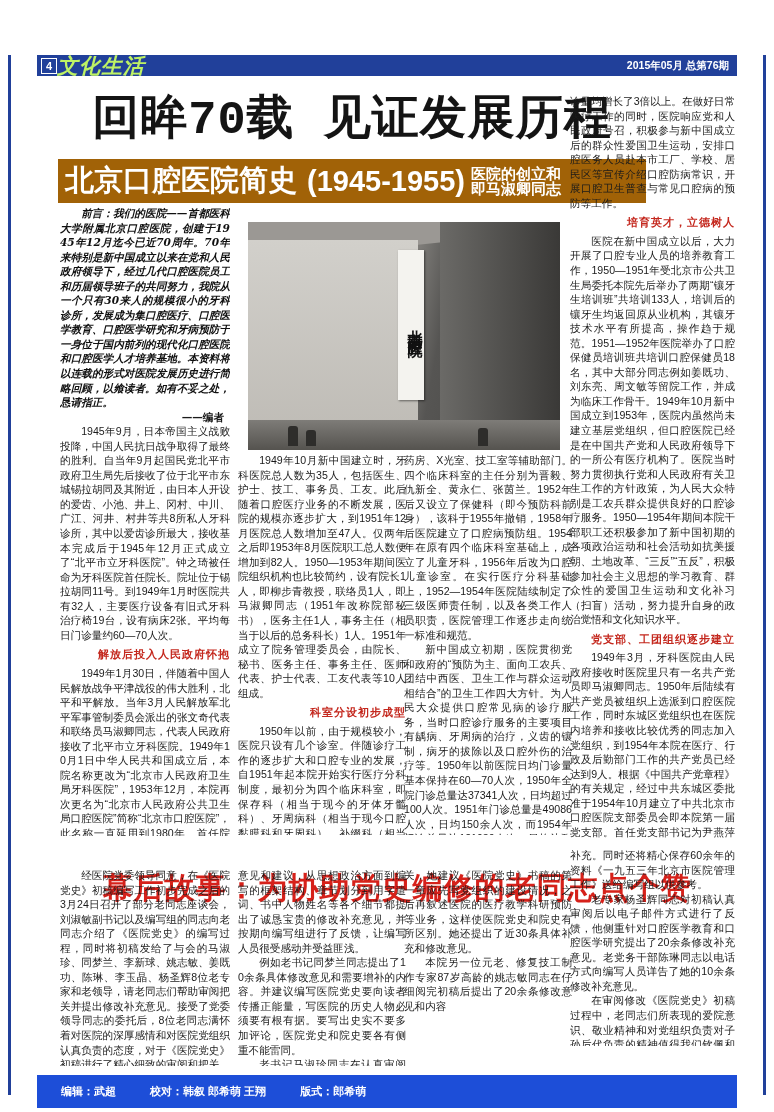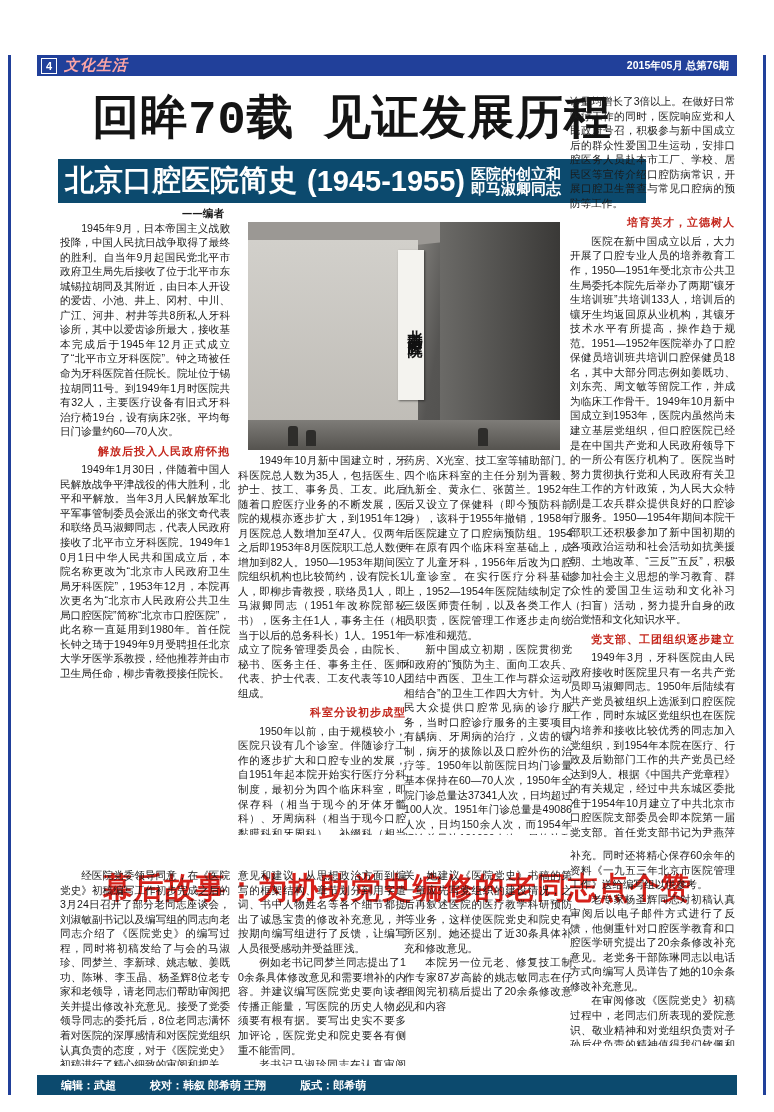--- a/index.html
+++ b/index.html
@@ -4,29 +4,29 @@
 <style>
   html,body{margin:0;padding:0;background:#ffffff;}
   #page{position:relative;width:774px;height:1112px;background:#ffffff;overflow:hidden;
         font-family:"Liberation Sans",sans-serif;color:#1a1a1a;}
   .vrule{position:absolute;top:55px;width:3px;height:1040px;background:#21409a;}
   
   #topbar{position:absolute;left:37px;top:55px;width:700px;height:21px;background:#21409a;
           display:flex;align-items:center;box-sizing:border-box;}
   #pagenum{margin-left:4px;width:14px;height:14px;border:1px solid #fff;color:#fff;
            font-size:11px;font-weight:bold;line-height:14px;text-align:center;}
-  #section{margin-left:7px;color:#fca5a5;font-family:"DejaVu Serif",serif;
-           font-weight:bold;font-style:italic;font-size:15px;letter-spacing:1px;}
+  #section{margin-left:0;color:#bef264;font-family:"DejaVu Serif",serif;
+           font-weight:bold;font-style:italic;font-size:21px;letter-spacing:1px;}
   #issue{margin-left:auto;margin-right:8px;color:#fff;font-size:10.5px;font-weight:bold;}
   
   #maintitle{position:absolute;left:58px;top:86px;width:588px;height:70px;
              font-family:Liberation Mono, monospace;font-weight:bold;color:#141414;
              font-size:47px;line-height:70px;text-align:center;letter-spacing:1px;white-space:nowrap;}
   
-  #banner{position:absolute;left:58px;top:159px;width:588px;height:44px;background:#0c4a6e;
+  #banner{position:absolute;left:58px;top:159px;width:588px;height:44px;background:#a16207;
           display:flex;align-items:center;box-sizing:border-box;padding-left:7px;color:#fff;}
   #banner .bt{font-size:29px;font-weight:bold;letter-spacing:0px;white-space:nowrap;}
   #banner .by{font-size:29px;font-weight:bold;margin-left:10px;white-space:nowrap;}
   #banner .bs{margin-left:6px;font-size:15px;font-weight:bold;line-height:15.5px;white-space:nowrap;}
   
   #photo{position:absolute;left:248px;top:222px;width:312px;height:228px;background:
          linear-gradient(100deg,#c9c7c2 0%,#d6d4cf 38%,#8a8884 47%,#565553 60%,#3f3e3c 100%);overflow:hidden;}
   #photo .roof{position:absolute;left:-20px;top:-30px;width:240px;height:60px;background:#9b9894;transform:rotate(-6deg);}
   #photo .wall{position:absolute;left:0;top:18px;width:170px;height:210px;background:linear-gradient(180deg,#d2d0cb,#bdbab4);}
   #photo .shade{position:absolute;right:0;top:0;width:120px;height:228px;background:linear-gradient(90deg,#6b6a67,#3a3937);}
@@ -50,21 +50,21 @@
   #col3{left:404px;top:453px;width:168px;height:382px;}
   #col4{left:570px;top:94px;width:165px;height:744px;}
   
   #storyhead{position:absolute;left:58px;top:868px;width:678px;text-align:center;
              color:#d6211a;font-weight:bold;font-size:30px;letter-spacing:1px;white-space:nowrap;}
   #bcol1{left:60px;top:868px;width:170px;height:198px;}
   #bcol2{left:238px;top:868px;width:168px;height:198px;}
   #bcol3{left:404px;top:868px;width:168px;height:198px;}
   #bcol4{left:570px;top:848px;width:165px;height:198px;}
   
-  #botbar{position:absolute;left:37px;top:1075px;width:700px;height:20px;background:#0c4a6e;
+  #botbar{position:absolute;left:37px;top:1075px;width:700px;height:33px;background:#1d4ed8;
           color:#fff;font-size:11px;font-weight:bold;display:flex;align-items:center;
           box-sizing:border-box;padding-left:24px;gap:34px;}
 </style>
 </head>
 <body>
 
 <div id="page">
   <div class="vrule" style="left:8px;"></div>
   <div class="vrule" style="left:763px;"></div>
 
@@ -90,20 +90,21 @@
     <div class="wall"></div>
     <div class="shade"></div>
     <div class="street"></div>
     <div class="fig" style="left:40px;"></div>
     <div class="fig" style="left:58px;height:16px;"></div>
     <div class="fig" style="left:230px;height:18px;"></div>
     <div class="sign">北京市口腔医院</div>
   </div>
 
   <div id="col1" class="col">
+    <p class="preface">前言：我们的医院——首都医科大学附属北京口腔医院，创建于1945年12月迄今已近70周年。70年来特别是新中国成立以来在党和人民政府领导下，经过几代口腔医院员工和历届领导班子的共同努力，我院从一个只有30来人的规模很小的牙科诊所，发展成为集口腔医疗、口腔医学教育、口腔医学研究和牙病预防于一身位于国内前列的现代化口腔医院和口腔医学人才培养基地。本资料将以连载的形式对医院发展历史进行简略回顾，以飨读者。如有不妥之处，恳请指正。</p>
     <div class="byline-ed">——编者</div>
     <p>1945年9月，日本帝国主义战败投降，中国人民抗日战争取得了最终的胜利。自当年9月起国民党北平市政府卫生局先后接收了位于北平市东城锡拉胡同及其附近，由日本人开设的爱齿、小池、井上、冈村、中川、广江、河井、村井等共8所私人牙科诊所，其中以爱齿诊所最大，接收基本完成后于1945年12月正式成立了“北平市立牙科医院”。钟之琦被任命为牙科医院首任院长。院址位于锡拉胡同11号。到1949年1月时医院共有32人，主要医疗设备有旧式牙科治疗椅19台，设有病床2张。平均每日门诊量约60—70人次。</p>
     <div class="subhead">解放后投入人民政府怀抱</div>
     <p>1949年1月30日，伴随着中国人民解放战争平津战役的伟大胜利，北平和平解放。当年3月人民解放军北平军事管制委员会派出的张文奇代表和联络员马淑卿同志，代表人民政府接收了北平市立牙科医院。1949年10月1日中华人民共和国成立后，本院名称更改为“北京市人民政府卫生局牙科医院”，1953年12月，本院再次更名为“北京市人民政府公共卫生局口腔医院”简称“北京市口腔医院”，此名称一直延用到1980年。首任院长钟之琦于1949年9月受聘担任北京大学牙医学系教授，经他推荐并由市卫生局任命，柳步青教授接任院长。</p>
   </div>
 
   <div id="col2" class="col">
     <p>1949年10月新中国建立时，牙科医院总人数为35人，包括医生、护士、技工、事务员、工友。此后随着口腔医疗业务的不断发展，医院的规模亦逐步扩大，到1951年12月医院总人数增加至47人。仅两年之后即1953年8月医院职工总人数便增加到82人。1950—1953年期间医院组织机构也比较简约，设有院长1人，即柳步青教授，联络员1人，即马淑卿同志（1951年改称院部秘书），医务主任1人，事务主任（相当于以后的总务科长）1人。1951年成立了院务管理委员会，由院长、秘书、医务主任、事务主任、医师代表、护士代表、工友代表等10人组成。</p>
     <div class="subhead">科室分设初步成型</div>
     <p>1950年以前，由于规模较小，医院只设有几个诊室。伴随诊疗工作的逐步扩大和口腔专业的发展，自1951年起本院开始实行医疗分科制度，最初分为四个临床科室，即保存科（相当于现今的牙体牙髓科）、牙周病科（相当于现今口腔黏膜科和牙周科）、补缀科（相当于现今的修复科）、口腔外科。除设有以上四个临床科室外，医院还设有</p>

